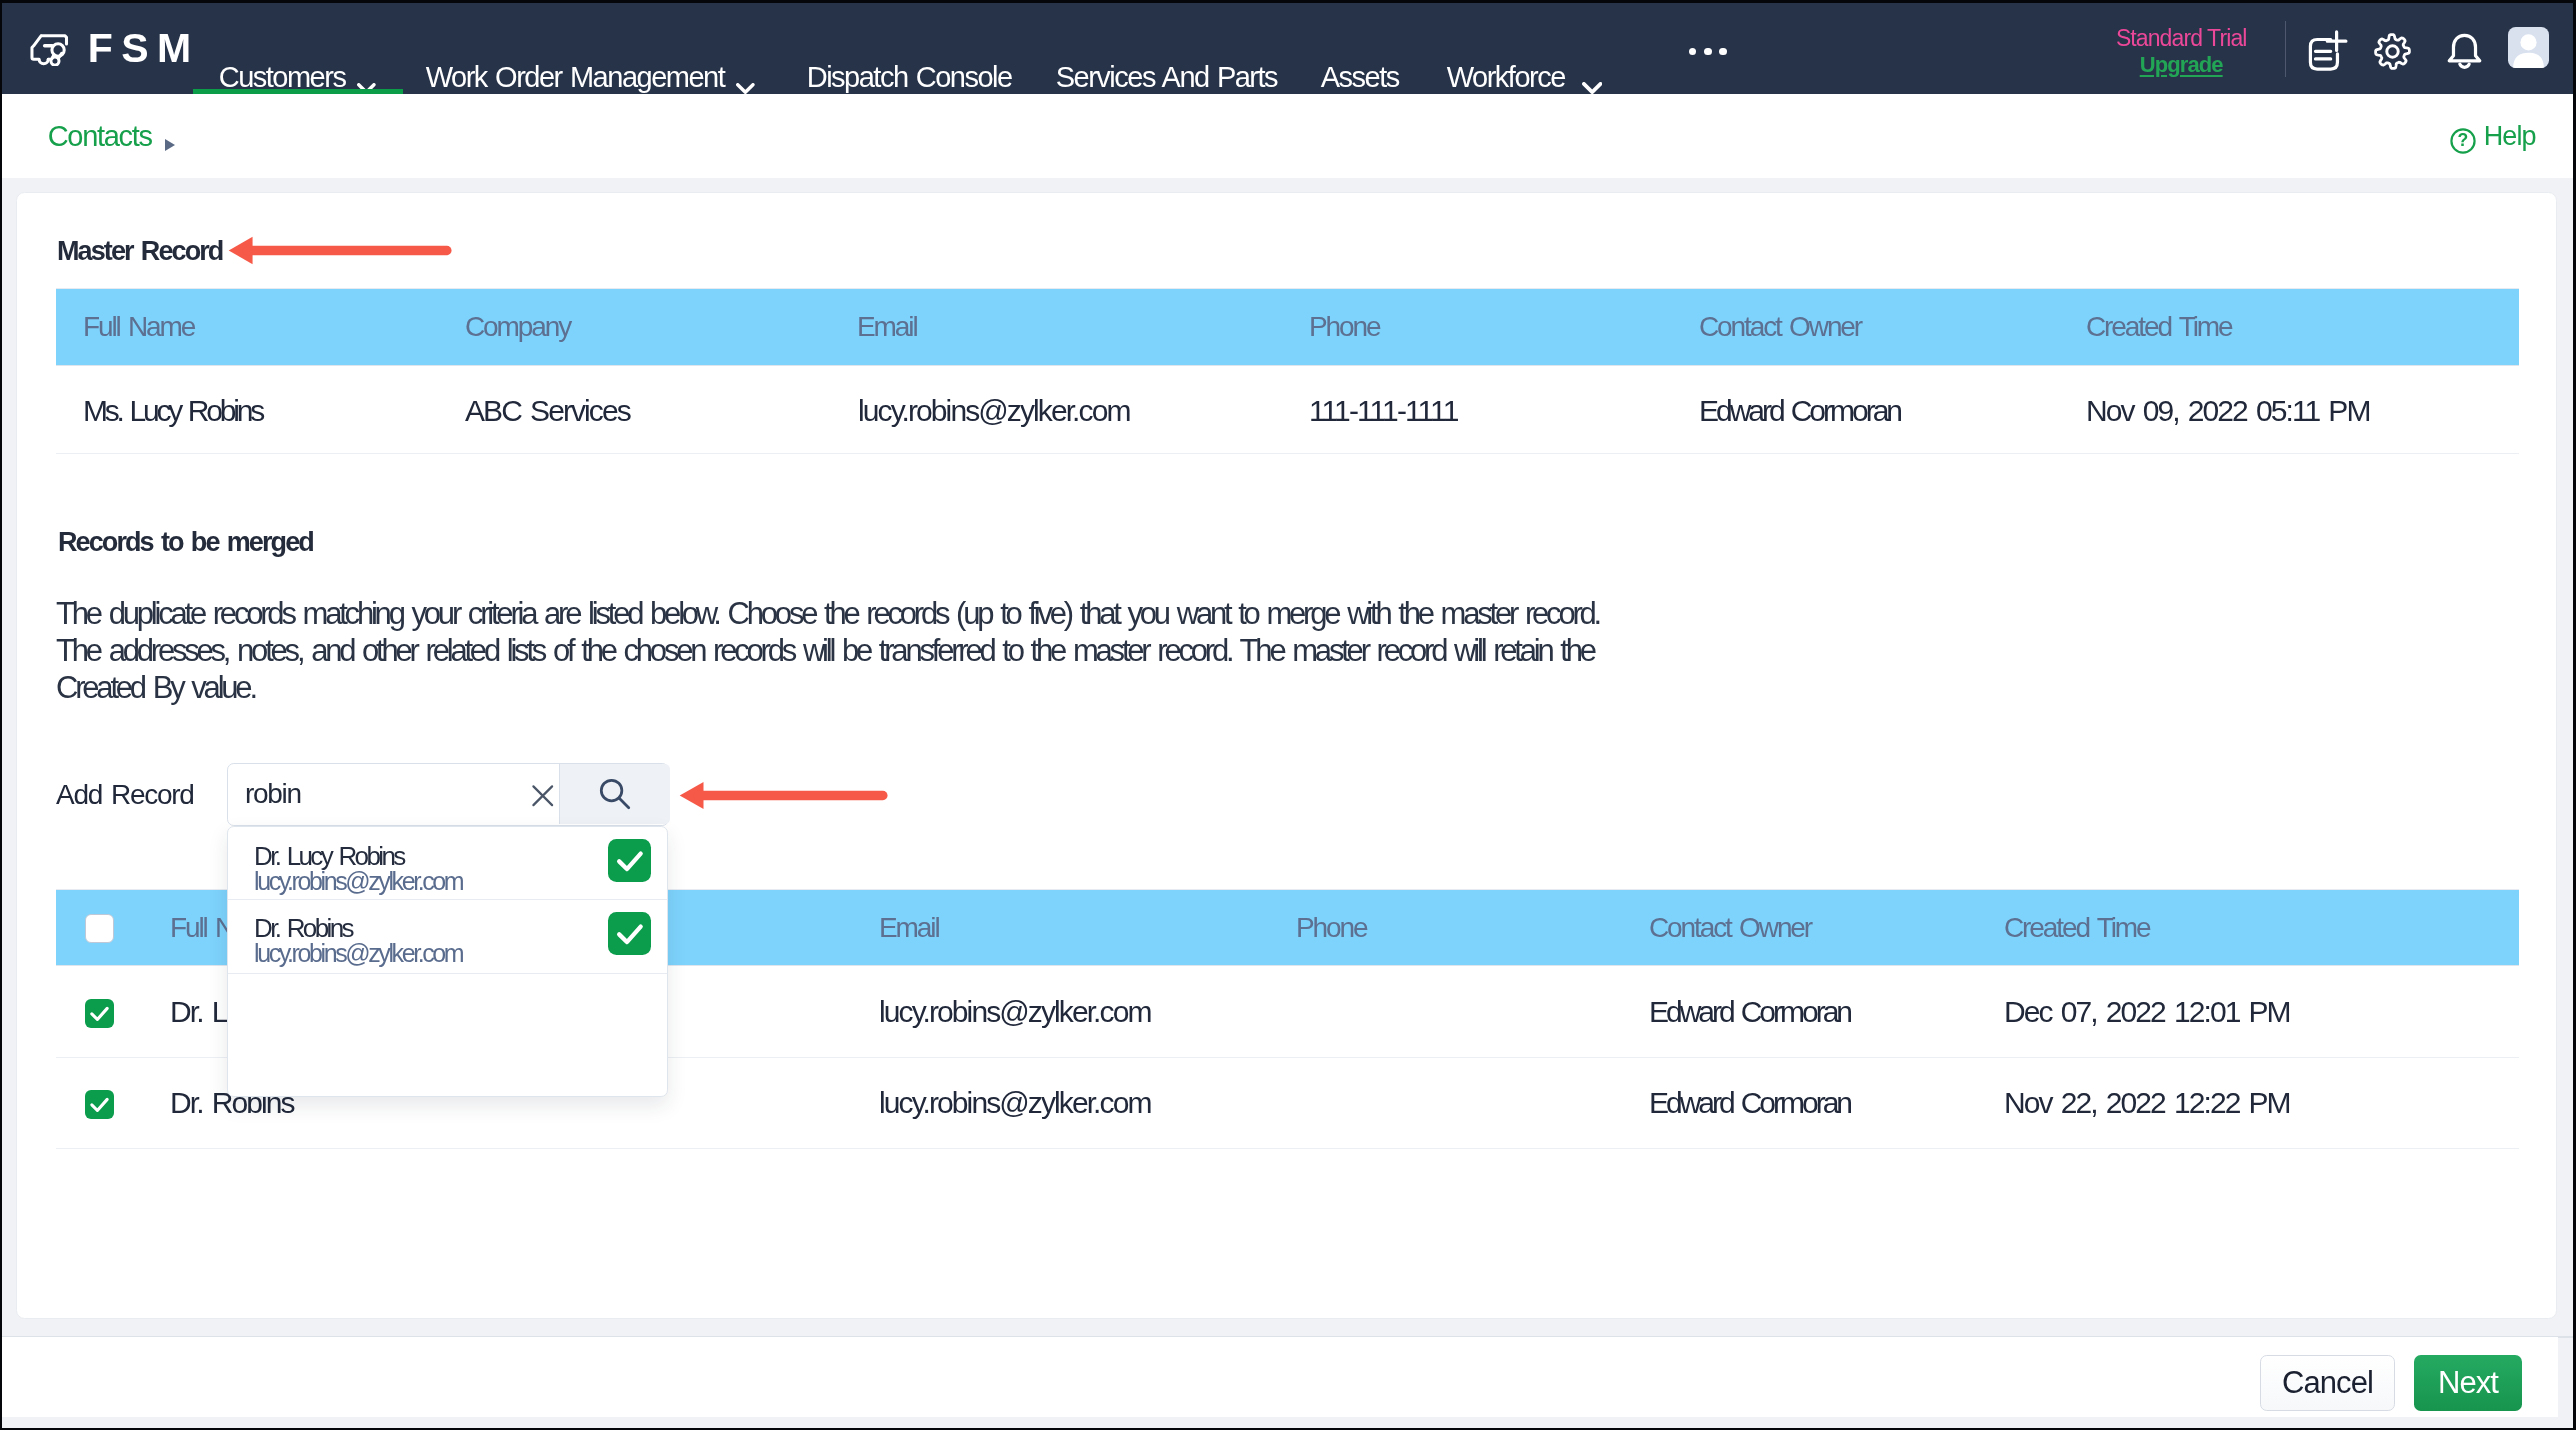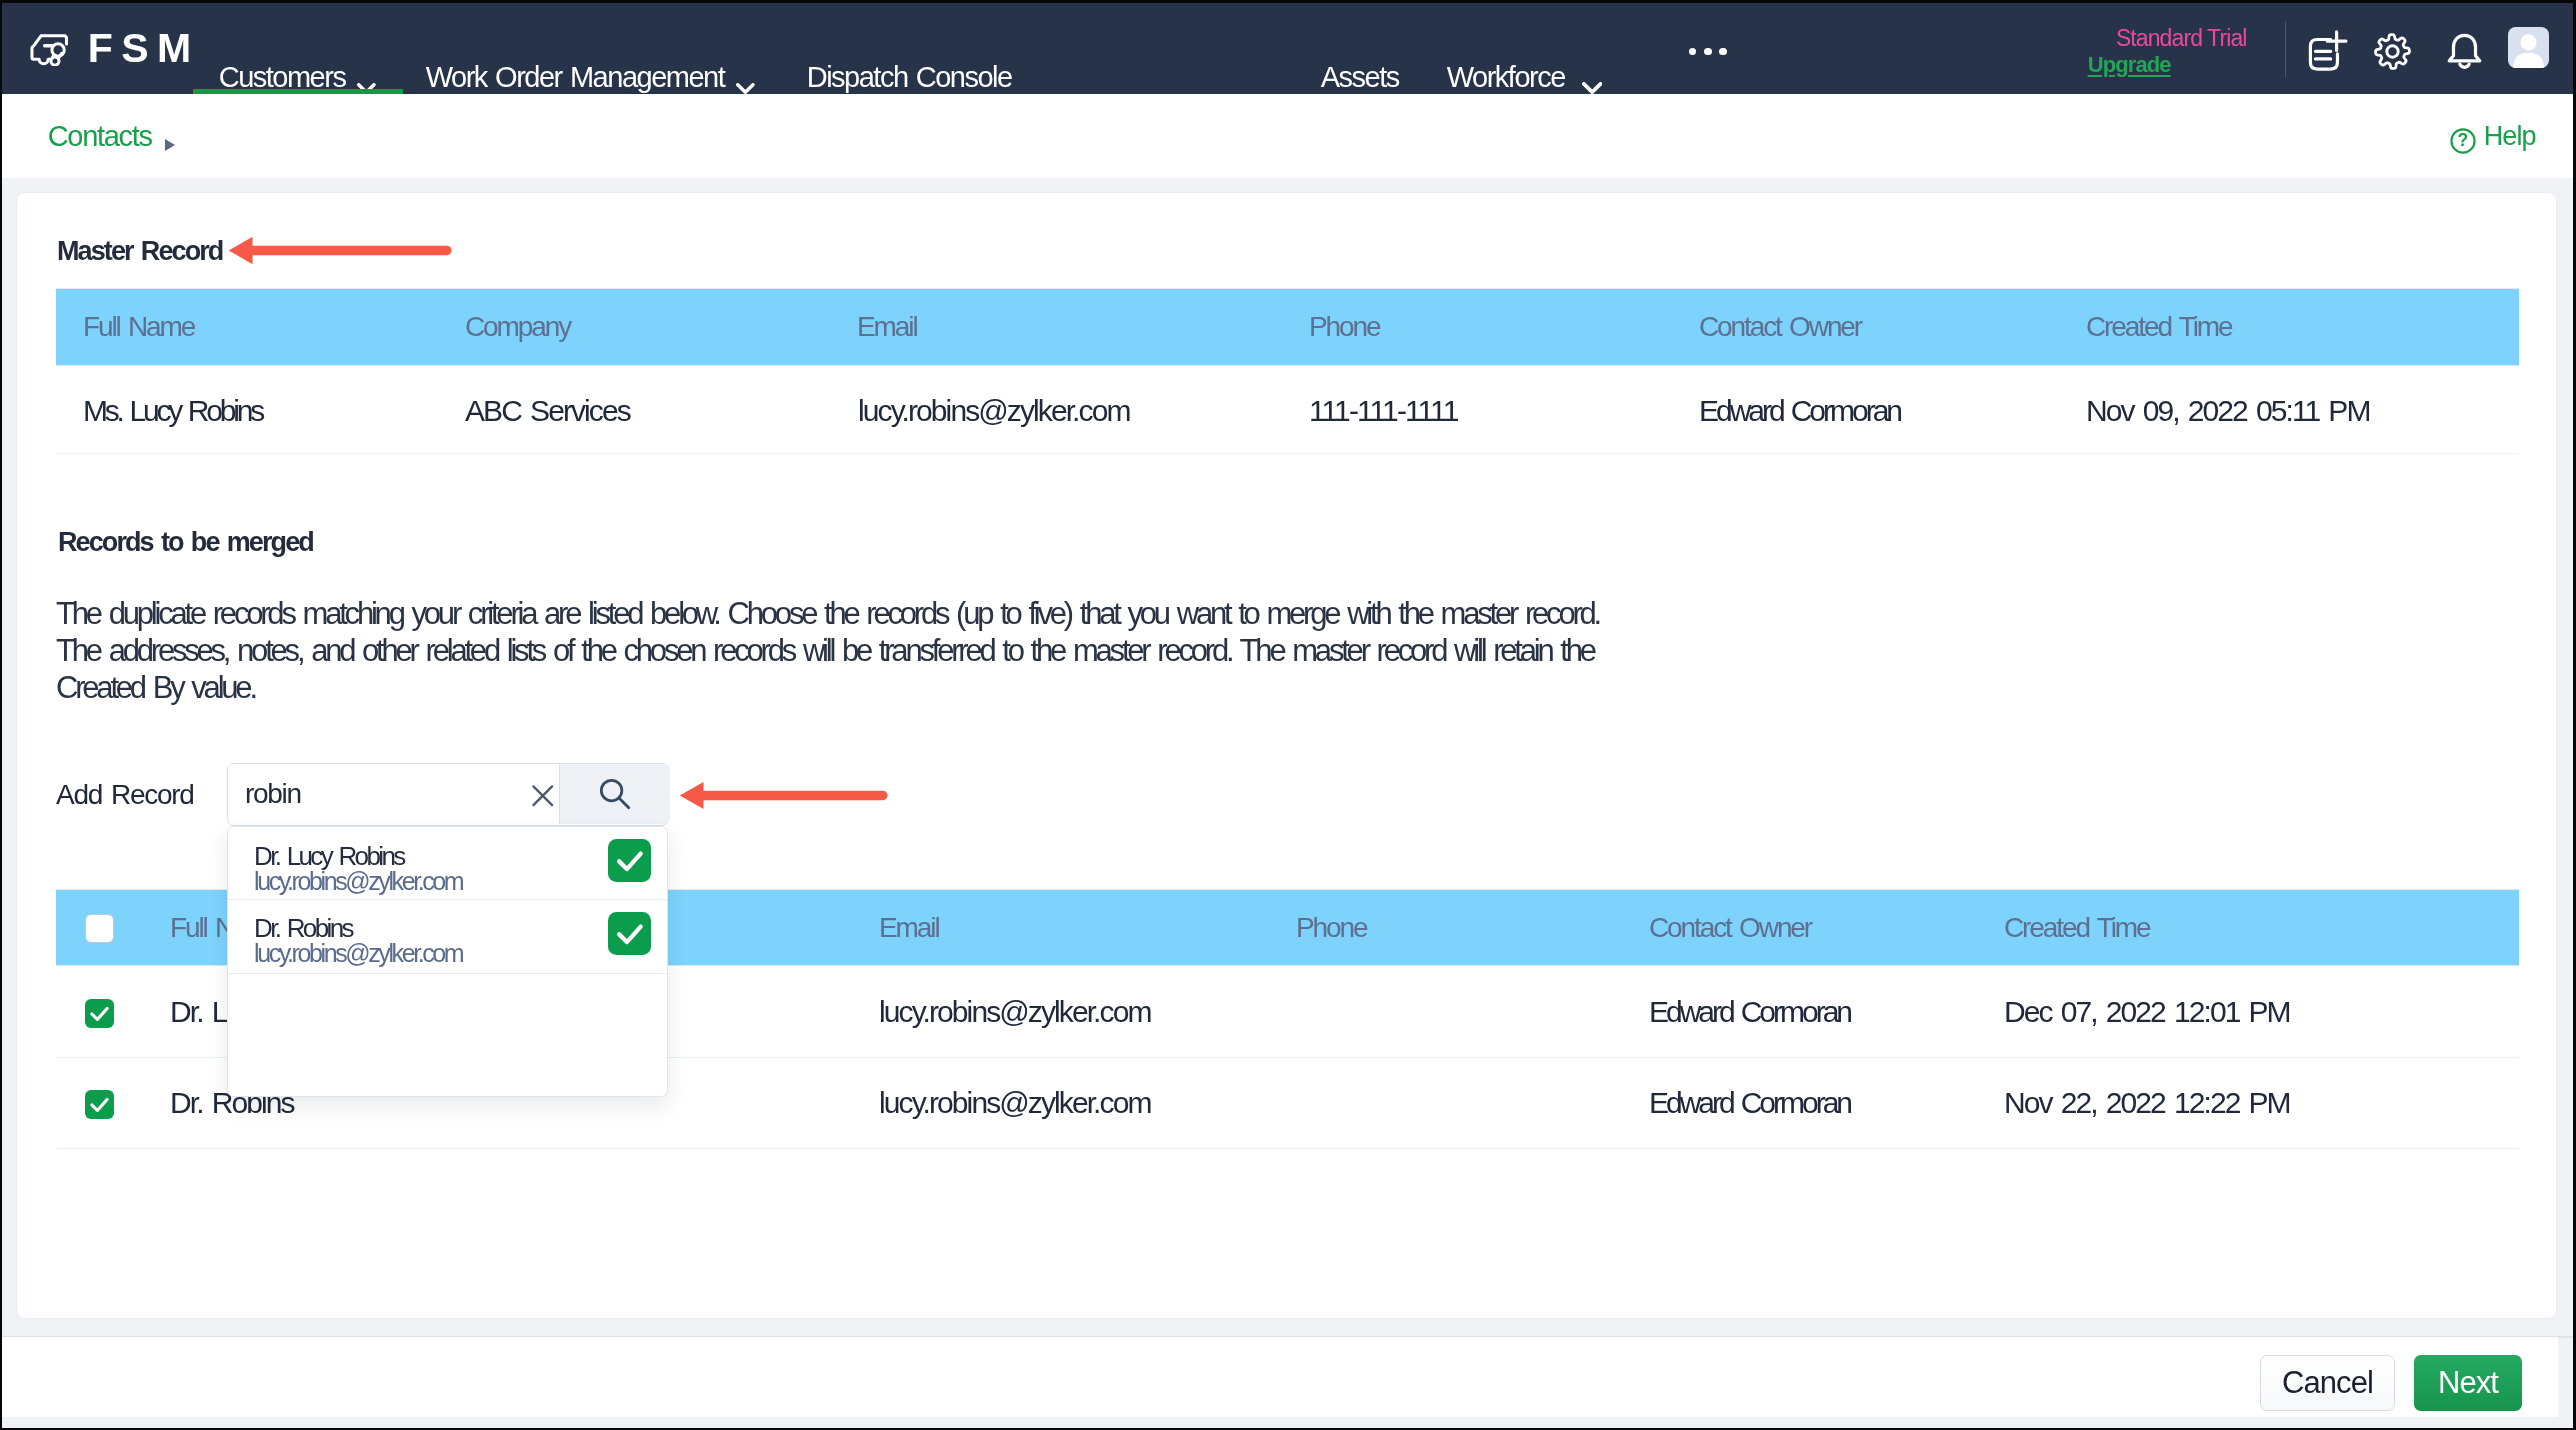--- a/index.html
+++ b/index.html
@@ -10,21 +10,21 @@
 .frame { background:#04060a; z-index:60; }
 
 .nav { left:1.7px; top:2.6px; width:2572px; height:91px; background:#273349; z-index:20; }
 .nav .item { position:absolute; top:0; height:91px; display:flex; align-items:flex-end; color:#fff; font-size:29px; font-weight:400; letter-spacing:-1.5px; word-spacing:1.7px; }
 .chev { display:inline-block; margin-left:12px; }
 .fsm { position:absolute; left:86px; top:0; height:91px; display:flex; align-items:center; color:#fff; font-size:41px; font-weight:700; letter-spacing:8.5px; }
 .greenbar { position:absolute; left:191px; top:86px; width:210px; height:5.1px; background:#0c9d49; }
 .dots { position:absolute; left:1687px; top:45px; display:flex; gap:7.7px; }
 .dots span { width:7.7px; height:7.7px; border-radius:50%; background:#fff; }
 .strial { position:absolute; left:2086px; top:22px; width:187px; text-align:center; color:#ec4899; font-size:23px; letter-spacing:-0.9px; }
-.upg { position:absolute; left:2086px; top:49px; width:187px; font-size:22px; font-weight:700; letter-spacing:-0.9px; }
+.upg { position:absolute; left:2086px; top:49px; width:187px; text-align:center; font-size:22px; font-weight:700; letter-spacing:-0.9px; }
 .upg a { color:#23a556; text-decoration:underline; text-underline-offset:2.6px; }
 .navdiv { position:absolute; left:2283px; top:18px; width:1.7px; height:56px; background:#4d586f; }
 .avatar { position:absolute; left:2506px; top:24px; width:41px; height:41px; border-radius:7.7px; background:#d9e1ef; overflow:hidden; }
 
 .crumbband { left:1.7px; top:94px; width:2572px; height:84px; background:#fff; z-index:10; }
 .crumb { position:absolute; top:0; height:84px; display:flex; align-items:center; }
 
 .card { left:16px; top:192px; width:2541px; height:1127px; background:#fff; border:0.9px solid #e9ecf1; border-radius:8.5px; z-index:1; }
 .h2 { font-weight:700; font-size:27px; letter-spacing:-1.9px; word-spacing:2.6px; color:#242b3a; z-index:2; }
 
@@ -72,20 +72,21 @@
     <svg class="chev" width="18.7" height="11" viewBox="0 0 22 13" fill="none" stroke="#fff" stroke-width="4" stroke-linecap="round" stroke-linejoin="round">
         <path d="M2 2 L11 11 L20 2"></path>
       </svg>
   </div>
   <div class="item" style="left:805px">Dispatch Console</div>
   <div class="item" style="left:424px">Work Order Management
     <svg class="chev" width="18.7" height="11" viewBox="0 0 22 13" fill="none" stroke="#fff" stroke-width="4" stroke-linecap="round" stroke-linejoin="round">
         <path d="M2 2 L11 11 L20 2"></path>
       </svg>
   </div>
+  <div class="item" style="left:1054px">Services And Parts</div>
   <div class="item" style="left:1319px">Assets</div>
   <div class="item" style="left:1445px">Workforce
     <svg class="chev" style="margin-left:17px" width="20.4" height="12" viewBox="0 0 22 13" fill="none" stroke="#fff" stroke-width="4" stroke-linecap="round" stroke-linejoin="round">
         <path d="M2 2 L11 11 L20 2"></path>
       </svg>
   </div>
   <div class="dots">
       <span></span>
       <span></span>
       <span></span>

